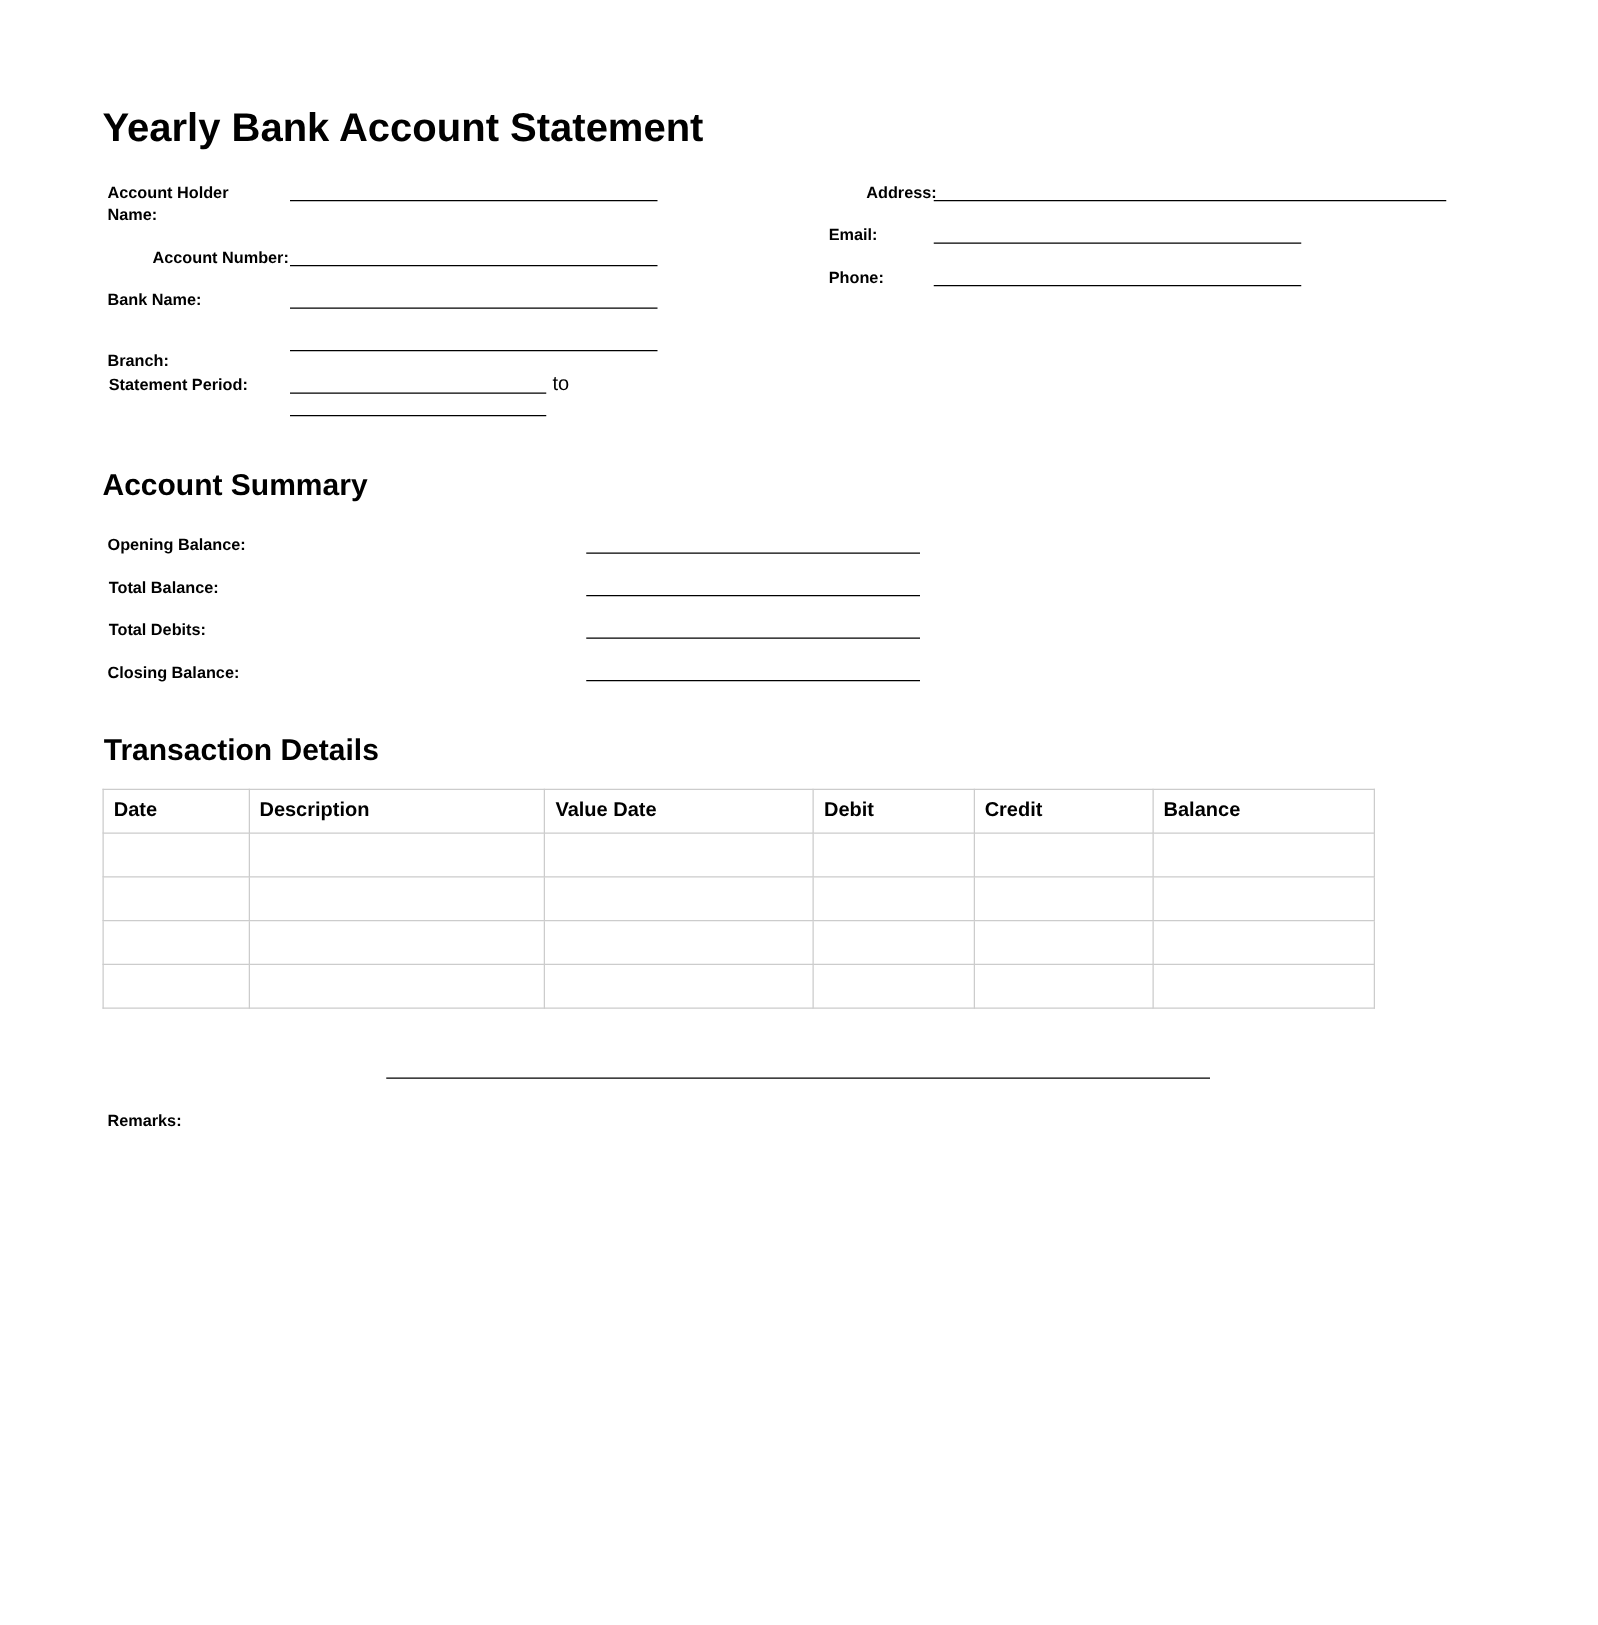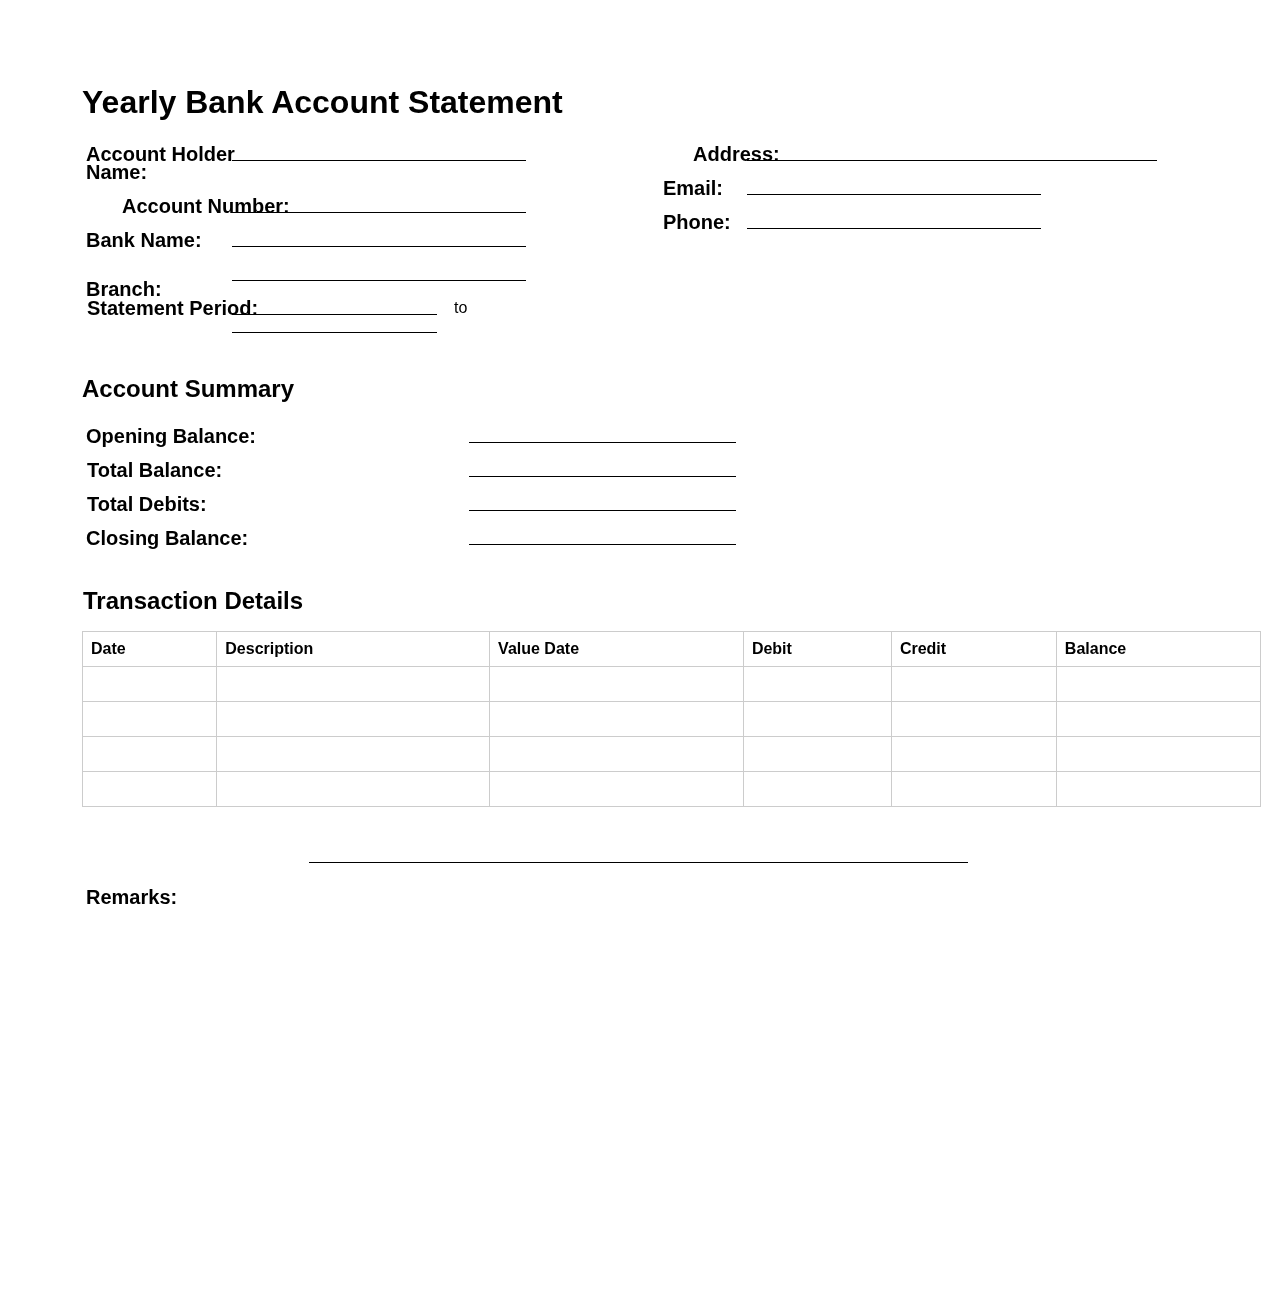--- a/index.html
+++ b/index.html
@@ -3,25 +3,25 @@
   <meta charset="utf-8">
   <style>
     html, body { margin: 0; padding: 0; background: #ffffff; }
     body {
       width: 1278px; height: 1300px; position: relative; overflow: hidden;
       font-family: "Liberation Sans", sans-serif; color: #000;
     }
     .abs { position: absolute; }
     .title { left: 82px; top: 82px; font-size: 32px; font-weight: bold; white-space: nowrap; line-height: 40px; }
     .h2 { font-size: 24px; font-weight: bold; white-space: nowrap; line-height: 30px; }
-    .lbl { font-size: 20px; font-weight: bold; line-height: 18px; white-space: nowrap; }
+    .lbl { font-size: 13px; font-weight: bold; line-height: 18px; white-space: nowrap; }
     .blank { border-bottom: 1px solid #000; height: 0; }
     .small { font-size: 16px; line-height: 18px; }
     table.tx {
-      position: absolute; left: 82px; top: 631px; width: 1179px;
+      position: absolute; left: 82px; top: 631px; width: 1018px;
       border-collapse: collapse; font-size: 16px;
     }
     table.tx th, table.tx td {
       border: 1px solid #cccccc; height: 34px; padding: 0 8px; text-align: left; vertical-align: middle;
     }
     table.tx th { font-weight: bold; }
   </style>
 </head>
 <body>
 
@@ -37,21 +37,21 @@
 <div class="abs blank" style="left:232px; top:212px; width:294px;"></div>
 
 <div class="abs lbl" style="left:86px; top:231px;">Bank Name:</div>
 <div class="abs blank" style="left:232px; top:246px; width:294px;"></div>
 
 <div class="abs lbl" style="left:86px; top:280px;">Branch:</div>
 <div class="abs blank" style="left:232px; top:280px; width:294px;"></div>
 
 <div class="abs lbl" style="left:87px; top:299px;">Statement Period:</div>
 <div class="abs blank" style="left:232px; top:314px; width:205px;"></div>
-<div class="abs small" style="left:442px; top:299px;margin-left:12px;">to</div>
+<div class="abs small" style="left:442px; top:299px;">to</div>
 <div class="abs blank" style="left:232px; top:332px; width:205px;"></div>
 
 <div class="abs lbl" style="left:693px; top:145px;">Address:</div>
 <div class="abs blank" style="left:747px; top:160px; width:410px;"></div>
 
 <div class="abs lbl" style="left:663px; top:179px;">Email:</div>
 <div class="abs blank" style="left:747px; top:194px; width:294px;"></div>
 
 <div class="abs lbl" style="left:663px; top:213px;">Phone:</div>
 <div class="abs blank" style="left:747px; top:228px; width:294px;"></div>

